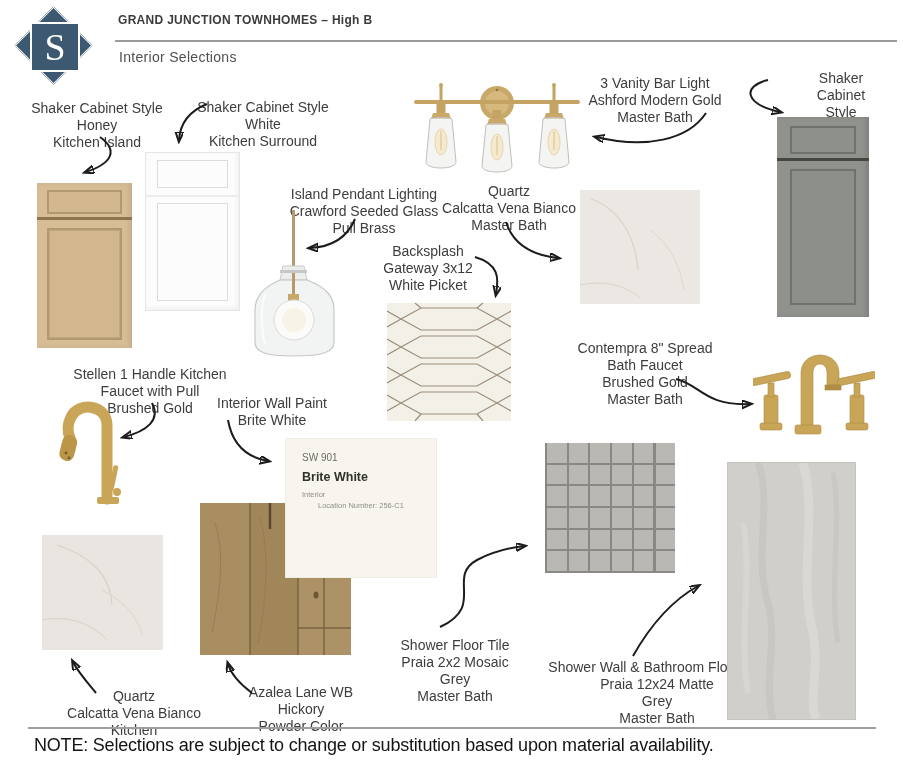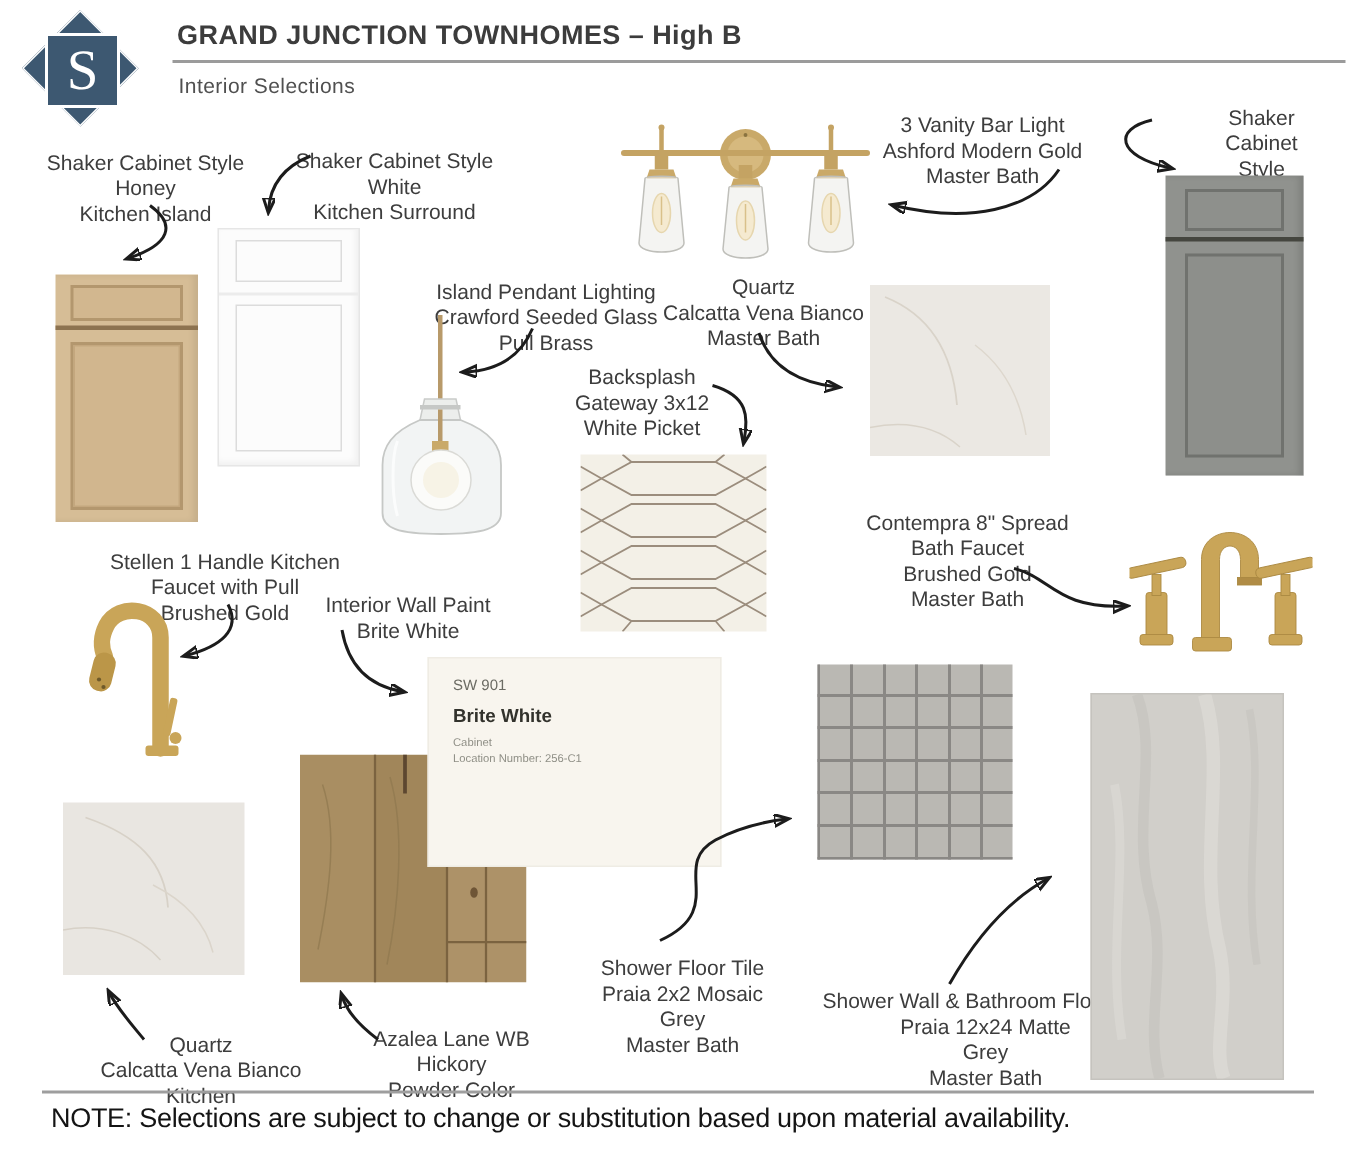--- a/index.html
+++ b/index.html
@@ -4,21 +4,21 @@
 <style>
   html,body { margin:0; padding:0; }
   body { width:903px; height:768px; background:#ffffff; font-family:"Liberation Sans",sans-serif; position:relative; overflow:hidden; }
   .board { position:absolute; inset:0; }
 
   
   .logo { position:absolute; left:12px; top:4px; width:82px; height:82px; }
   .logo-diamond { position:absolute; left:14px; top:14px; width:55px; height:55px; background:#3d5871; transform:rotate(45deg); box-shadow:0 0 0 1px #ffffff inset; }
   .logo-inner { position:absolute; left:18px; top:18px; width:46px; height:46px; background:#3d5871; border:2px solid #ffffff; display:flex; align-items:center; justify-content:center; }
   .logo-inner span { font-family:"Liberation Serif",serif; color:#ffffff; font-size:38px; line-height:1; }
-  .title { position:absolute; left:118px; top:13px; font-size:18px; font-weight:bold; color:#3c3c3c; letter-spacing:.3px; }
+  .title { position:absolute; left:118px; top:13px; font-size:12px; font-weight:bold; color:#3c3c3c; letter-spacing:.3px; }
   .title-rule { position:absolute; left:115px; top:40px; width:782px; height:2px; background:#9b9b9b; }
   .subtitle { position:absolute; left:119px; top:49px; font-size:14px; color:#505050; letter-spacing:.3px; }
 
   
   .lbl { position:absolute; transform:translateX(-50%); text-align:center; white-space:pre-line; font-size:14px; line-height:1.22; color:#3d3d3d; }
 
   
   .arrows { position:absolute; left:0; top:0; width:903px; height:768px; pointer-events:none; z-index:40; }
   .arrows path { fill:none; stroke:#1c1c1c; stroke-width:2; }
 
@@ -47,25 +47,25 @@
     background-image:repeating-linear-gradient(0deg,#8a8885 0 2px,transparent 2px 21.7px),
                      repeating-linear-gradient(90deg,#8a8885 0 2px,transparent 2px 21.7px); }
   .bigtile { left:727px; top:462px; width:127px; height:256px; background:#d1cfca; border:1px solid #c5c3be; }
   .wood { left:200px; top:503px; width:151px; height:152px; z-index:1; }
   .vanity-light { left:412px; top:76px; width:170px; height:100px; }
   .pendant { left:247px; top:210px; width:95px; height:150px; }
   .bath-faucet { left:753px; top:335px; width:122px; height:102px; }
   .kitchen-faucet { left:45px; top:393px; width:85px; height:115px; }
 
   
-  .paint { position:absolute; left:285px; top:438px; width:196px; height:140px; background:#f8f5ee; border:1px solid #efece4; z-index:2; padding:0; box-sizing:border-box; }
+  .paint { position:absolute; left:285px; top:438px; width:152px; height:140px; background:#f8f5ee; border:1px solid #efece4; z-index:2; padding:0; box-sizing:border-box; }
   .paint .sw-code { margin:13px 0 0 16px; font-size:10px; color:#6b6b63; }
   .paint .sw-name { margin:7px 0 0 16px; font-size:12.5px; font-weight:bold; color:#32322c; }
   .paint .sw-int { margin:6px 0 0 16px; font-size:7.5px; color:#8f8f86; }
-  .paint .sw-loc { margin:2px 0 0 16px; font-size:7.5px; color:#8f8f86; }
+  .paint .sw-loc { margin:2px 0 0 32px; font-size:7.5px; color:#8f8f86; }
 
   
   .note-rule { position:absolute; left:28px; top:727px; width:848px; height:2px; background:#9e9e9e; }
   .note { position:absolute; left:34px; top:735px; font-size:18px; color:#141414; letter-spacing:-.2px; }
 </style>
 </head>
 <body>
 
 <div class="board">
 
@@ -274,21 +274,21 @@
       <line x1="98" y1="125" x2="151" y2="125"></line>
     </g>
     <line x1="70" y1="0" x2="70" y2="26" stroke="#5d4730" stroke-width="2.5"></line>
     <ellipse cx="116" cy="92" rx="2.5" ry="3.5" fill="#6e5536"></ellipse>
     <path d="M15,20 C25,50 20,90 12,130 M60,15 C70,50 66,100 58,140 M108,15 C112,35 110,50 106,62" stroke="#8f774e" stroke-width="1" fill="none" opacity=".7"></path>
   </svg>
 
   <div class="paint">
     <div class="sw-code">SW 901</div>
     <div class="sw-name">Brite White</div>
-    <div class="sw-int">Cabinet</div>
+    <div class="sw-int">Interior</div>
     <div class="sw-loc">Location Number: 256-C1</div>
   </div>
 
   <div class="sample mosaic"></div>
   <div class="sample bigtile">
     <svg width="127" height="256" viewBox="0 0 127 256">
       <path d="M30,0 C45,40 25,90 40,140 C50,180 35,220 45,256" stroke="#c3c1bc" stroke-width="7" fill="none" opacity=".6"></path>
       <path d="M75,0 C90,50 70,110 85,170 C92,205 80,235 88,256" stroke="#dcdad5" stroke-width="9" fill="none" opacity=".8"></path>
       <path d="M105,10 C115,60 100,120 110,180" stroke="#c3c1bc" stroke-width="5" fill="none" opacity=".5"></path>
       <path d="M15,60 C25,110 10,170 20,230" stroke="#dcdad5" stroke-width="6" fill="none" opacity=".6"></path>

